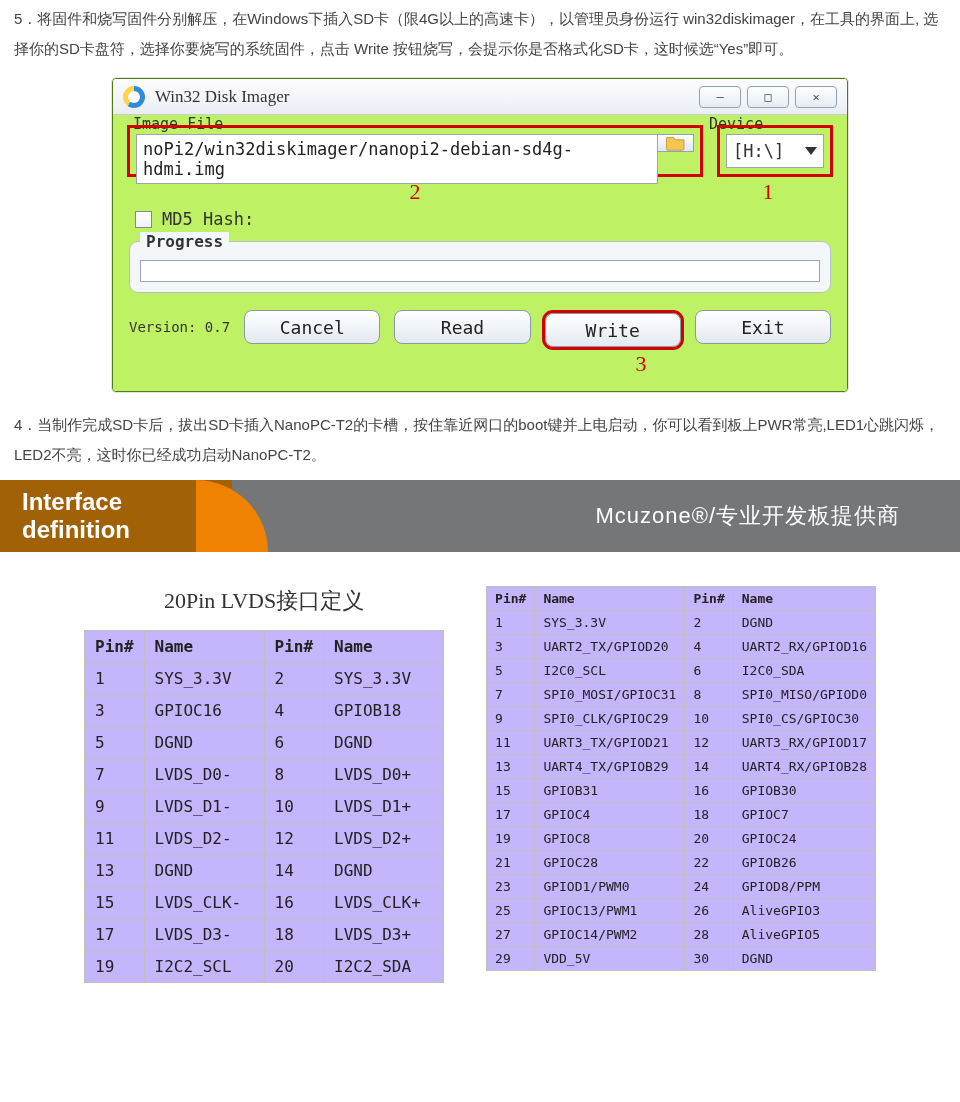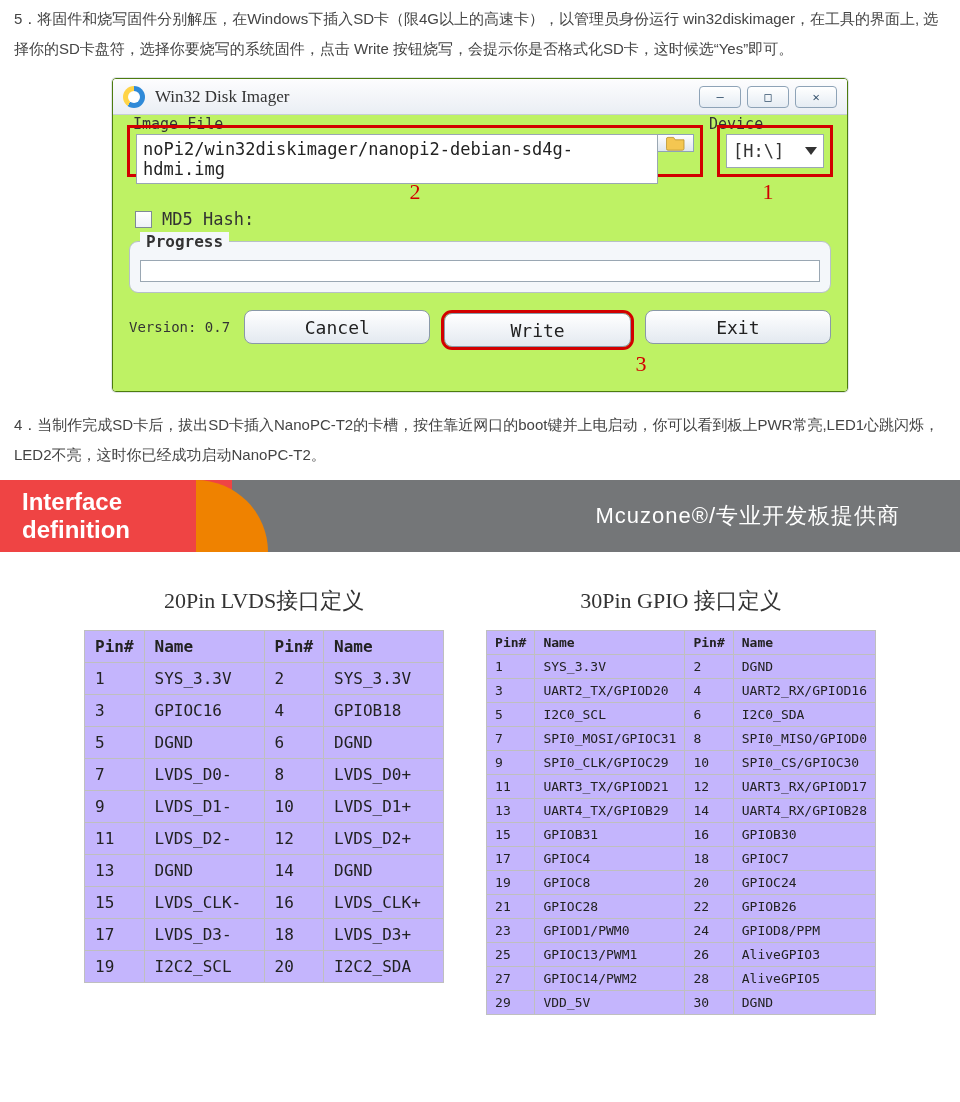--- a/index.html
+++ b/index.html
@@ -102,21 +102,21 @@
   .wbtn.red{outline:3px solid #d20000;margin-top:6px;}
   .num3row{display:flex;padding:2px 2px 0;}
   .num3row .sp1{flex:1;} .num3 {width:140px;text-align:center;color:#d20000;font-size:22px;margin-right:120px;}
 
   
   .banner {
     display:flex;height:72px;margin-top:6px;
     background:#747678;color:#fff;
   }
   .banner .l{
-    width:232px;background:#ef4444;
+    width:232px;background:#a16207;
     display:flex;flex-direction:column;justify-content:center;
     padding-left:22px;font-size:24px;line-height:1.15;font-weight:bold;
     position:relative;
   }
   .banner .l::after{
     content:"";position:absolute;right:-36px;top:0;bottom:0;width:72px;
     background:#ef8200;border-top-right-radius:72px;
   }
   .banner .r{
     flex:1;display:flex;align-items:center;justify-content:flex-end;
@@ -190,20 +190,21 @@
         <div class="chk"></div>
         <span>MD5 Hash:</span>
       </div>
       <div class="group">
         <div class="glabel">Progress</div>
         <div class="pbar"></div>
       </div>
       <div class="btnrow">
         <div class="ver">Version: 0.7</div>
         <div class="wbtn">Cancel</div>
+        <div class="wbtn">Read</div>
         <div class="wbtn red">Write</div>
         <div class="wbtn">Exit</div>
       </div>
       <div class="num3row">
         <div class="sp1"></div>
         <div class="numlbl num3">3</div>
       </div>
     </div>
   </div>
 </div>
@@ -288,21 +289,20 @@
           <tr>
             <td class="c1">19</td>
             <td class="c2">I2C2_SCL</td>
             <td class="c1">20</td>
             <td class="c2">I2C2_SDA</td>
           </tr>
         </tbody>
     </table>
   </div>
   <div class="tblock">
-    <div class="tcap">30Pin GPIO 接口定义</div>
     <table class="t2">
       <thead>
           <tr id="gpio-head">
             <th class="c1">Pin#</th>
             <th class="c2">Name</th>
             <th class="c1">Pin#</th>
             <th class="c2">Name</th>
           </tr>
         </thead>
       <tbody id="gpio-body">

